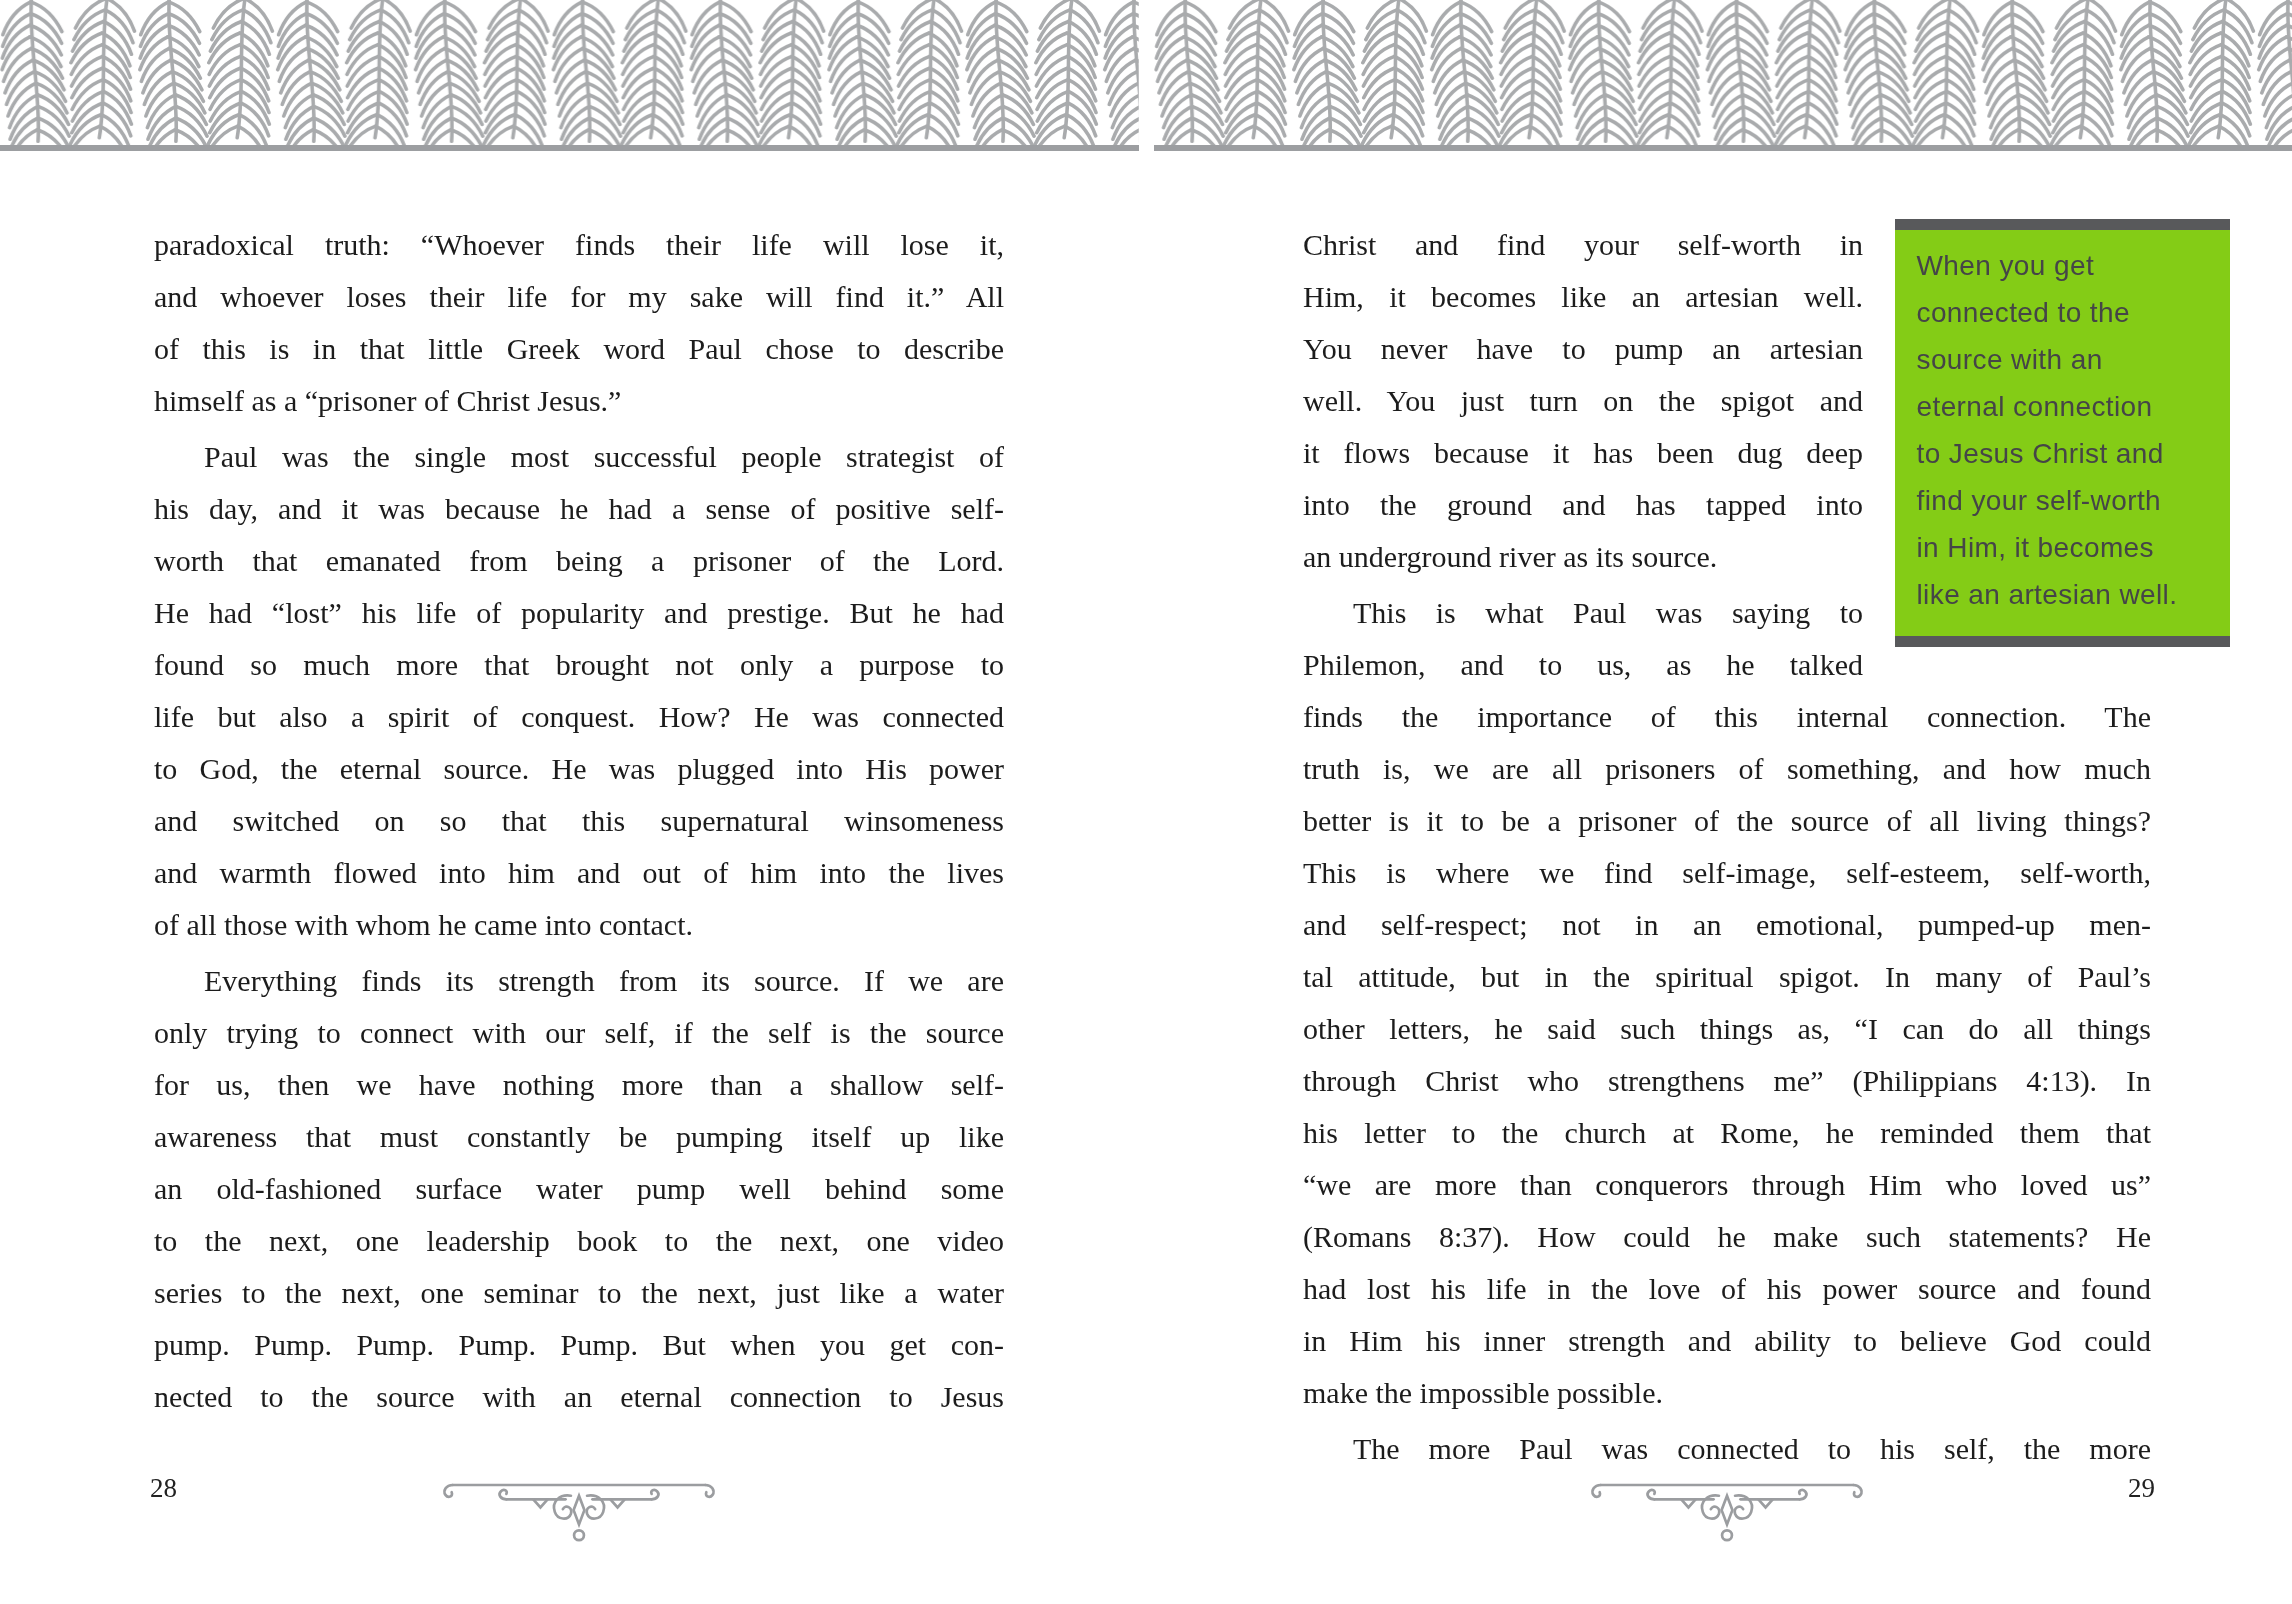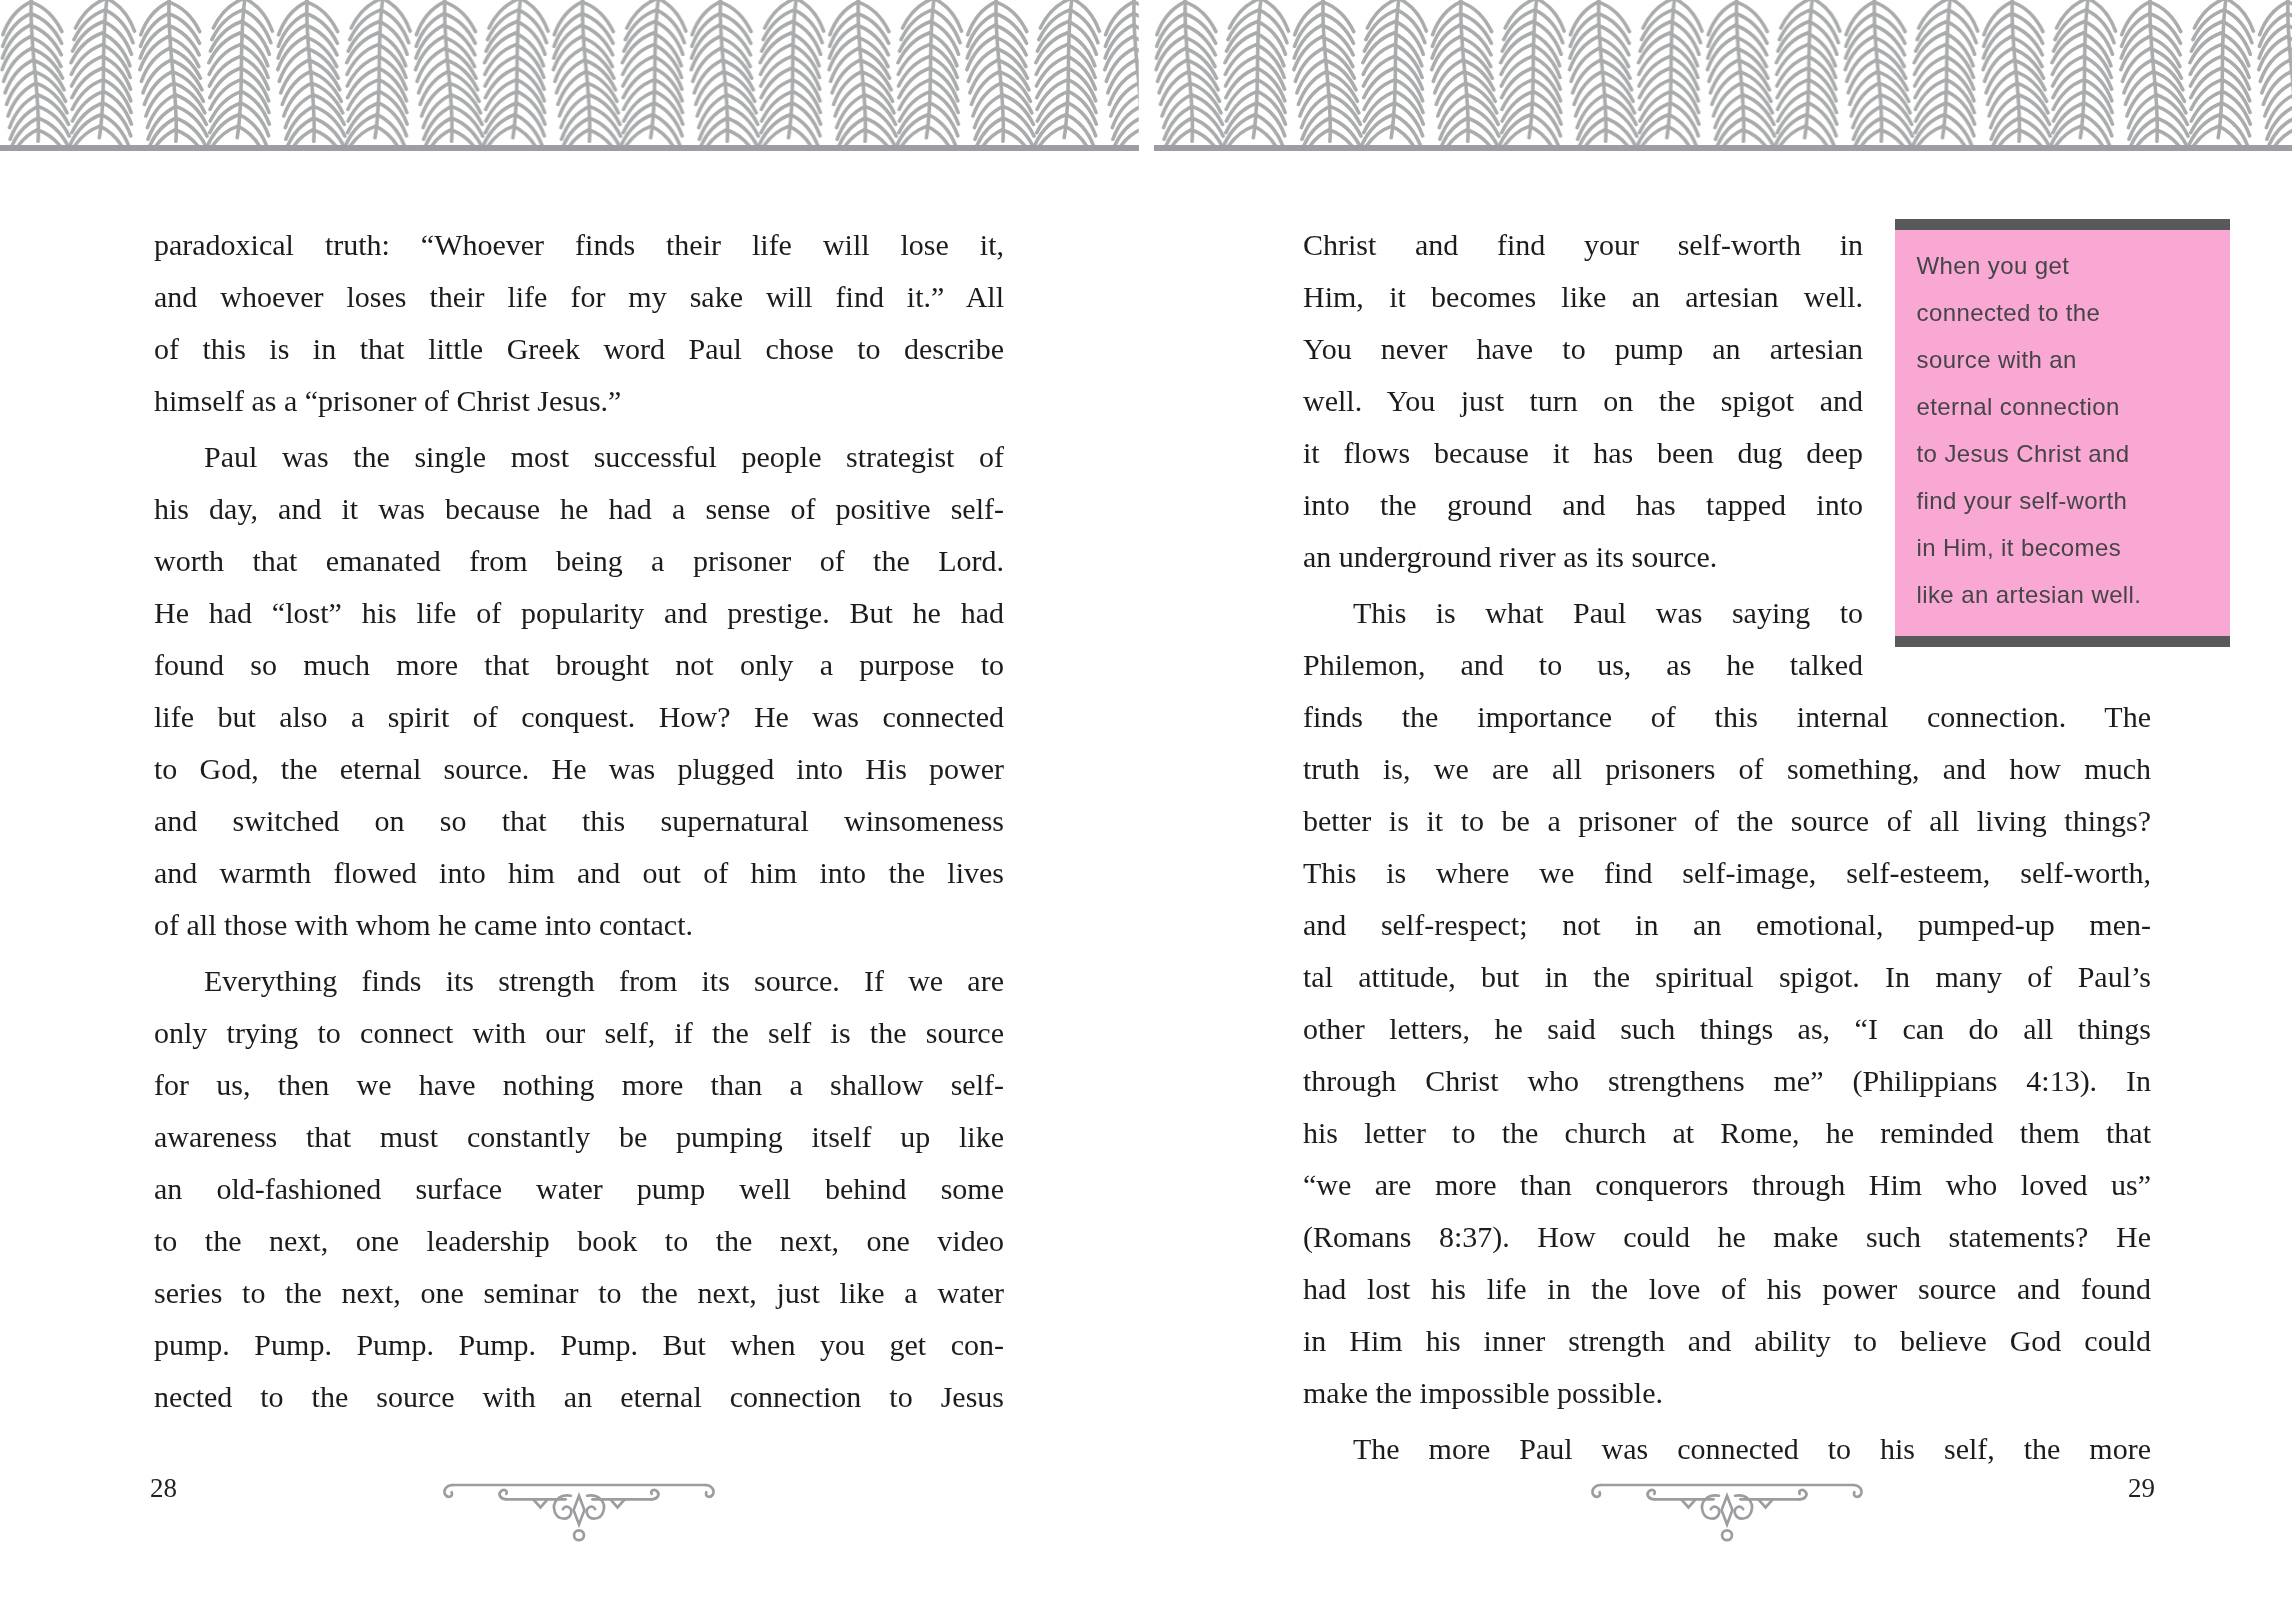--- a/index.html
+++ b/index.html
@@ -17,25 +17,25 @@
   .col{position:absolute;top:215px;font-size:30px;line-height:52px;color:#1c1c1c;}
   .col-left{left:150px;width:858px;}
   .col-right{left:1299px;width:856px;}
   .para{margin:4px;}
   .line{text-align:justify;text-align-last:justify;}
   .line.end{text-align-last:left;}
   .line.ind{text-indent:50px;}
 
   
   .pull-quote{float:right;width:335px;height:428px;margin:3.6px -75px 32px 32px;
-              box-sizing:border-box;background:#f9a8d4;
+              box-sizing:border-box;background:#84cc16;
               border-top:11.6px solid #58595b;border-bottom:11.6px solid #58595b;
               padding:12.5px 16px 0 21.5px;
               font-family:"Liberation Sans", sans-serif;font-weight:300;
-              font-size:24px;line-height:47px;letter-spacing:0.4px;color:#454547;}
+              font-size:28px;line-height:47px;letter-spacing:0.4px;color:#454547;}
   .q-line{white-space:nowrap;}
 
   
   .page-num{position:absolute;top:1473px;font-size:27px;color:#222222;}
   .pn-left{left:150px;}
   .pn-right{left:2065px;width:90px;text-align:right;}
   .flourish{position:absolute;top:1476px;width:278px;height:70px;}
   .fl-left{left:440px;}
   .fl-right{left:1588px;}
   .defs-svg{position:absolute;width:0;height:0;overflow:hidden;}

